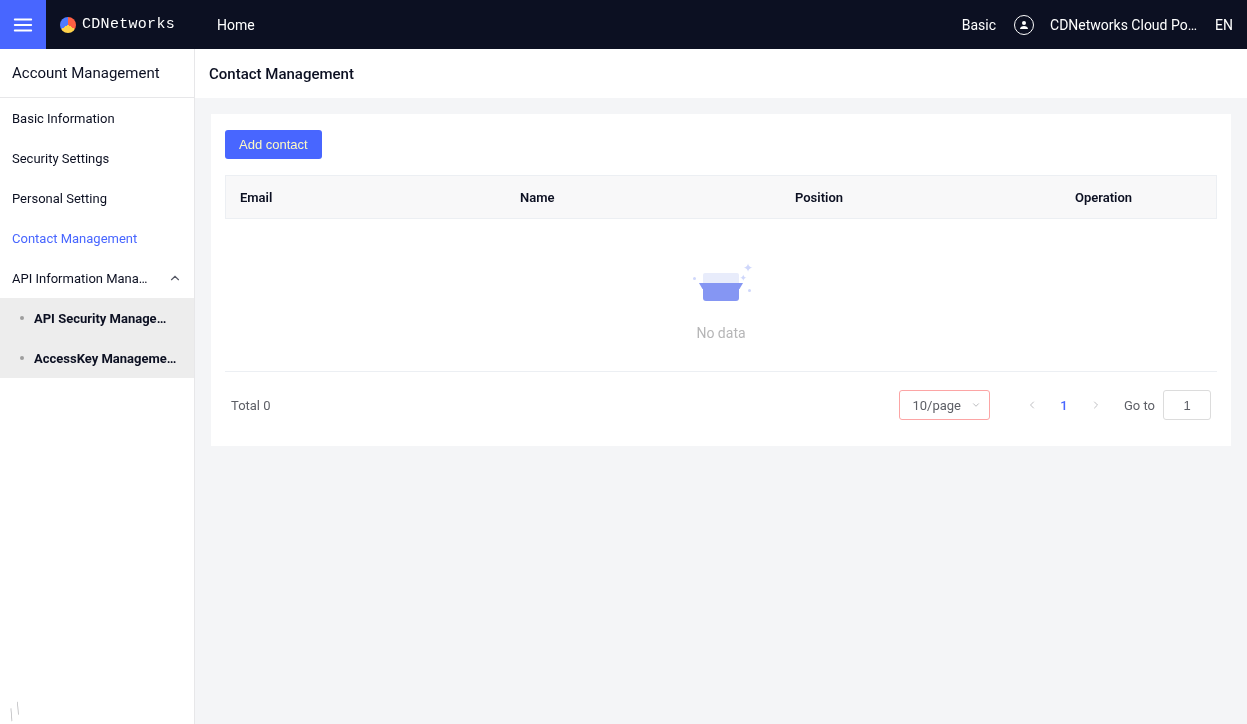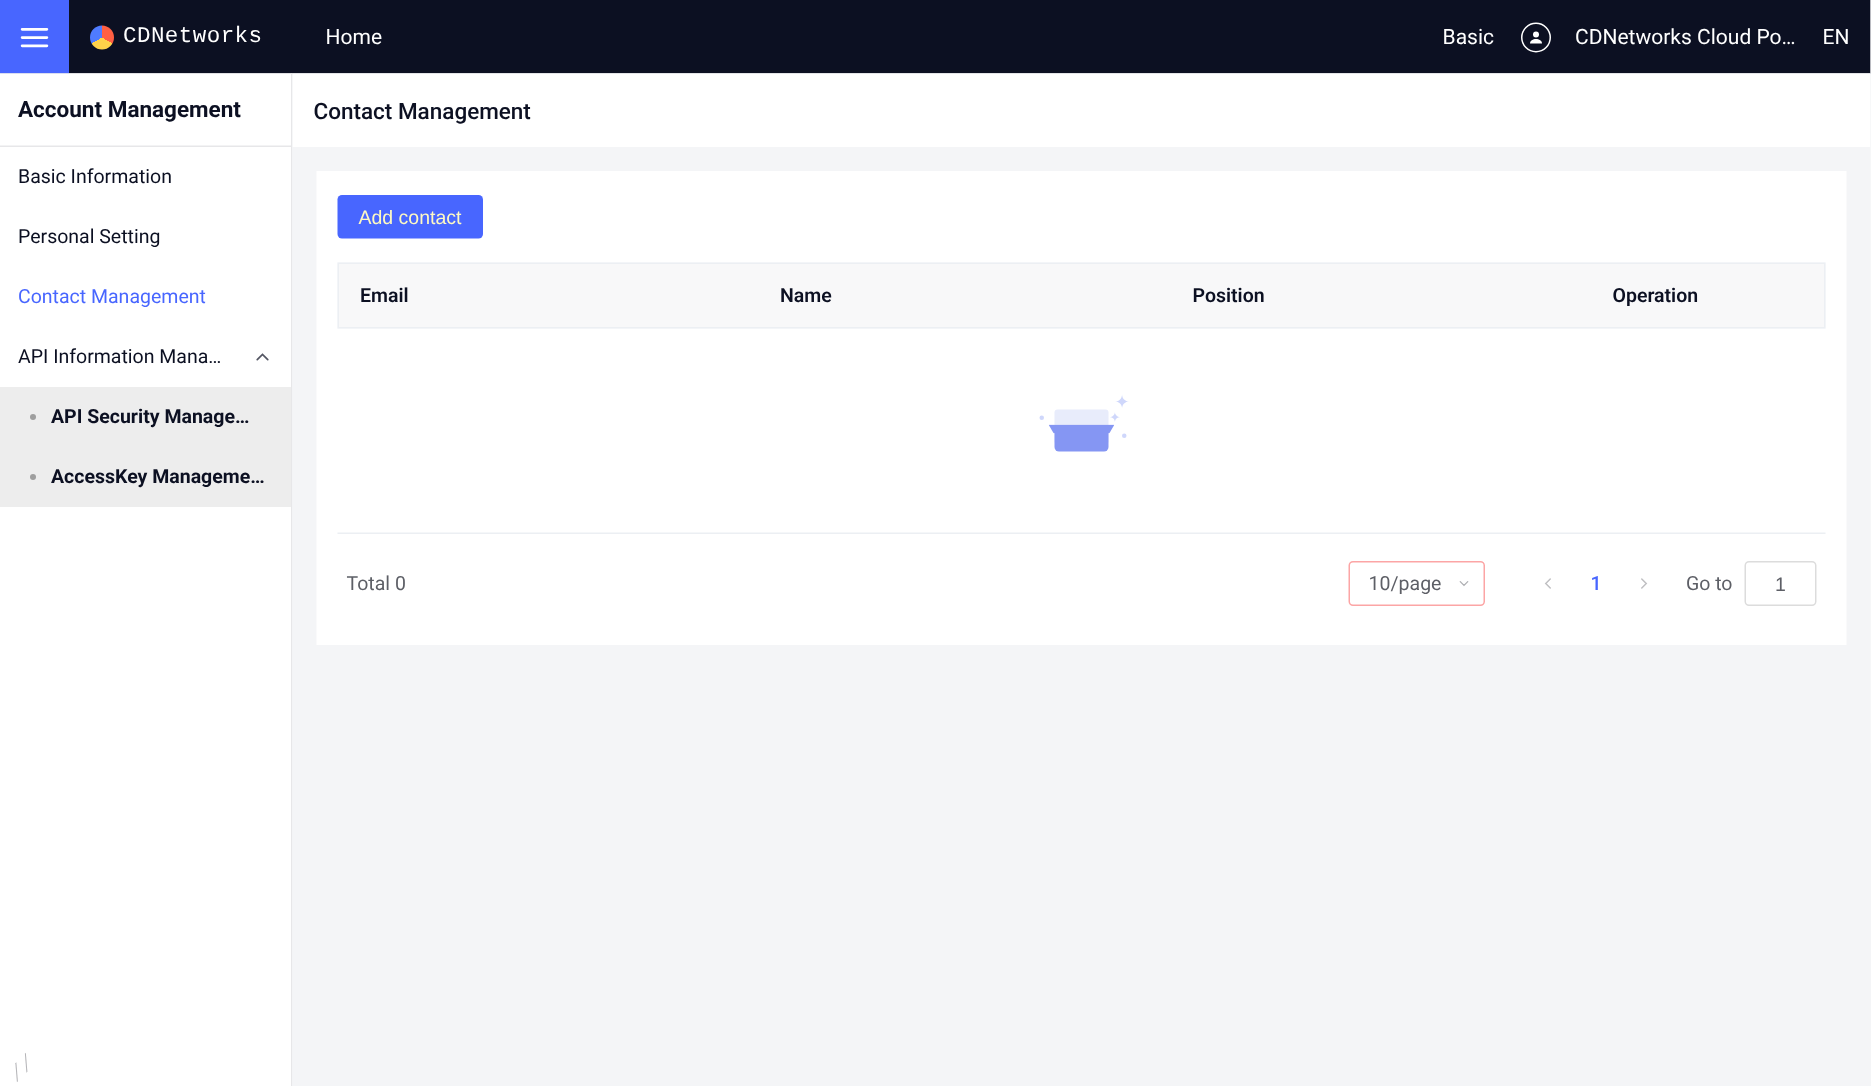--- a/index.html
+++ b/index.html
@@ -86,21 +86,21 @@
     background:#fff;
     position:relative;
     flex-shrink:0;
   }
   .sidebar-header {
     height:49px;
     display:flex;
     align-items:center;
     padding:4px 12px;
     font-size:15px;
-    font-weight:700;
+    font-weight:400;
     border-bottom:1px solid #e7e7e9;
     color:#0c1022;
   }
   .side-item {
     height:40px;
     display:flex;
     align-items:center;
     padding:0 12px;
     font-size:13px;
     color:#0c1022;
@@ -275,20 +275,23 @@
 
 <div class="body-row">
 
   <div class="sidebar">
     <div class="sidebar-header">Account Management</div>
 
     <div class="side-item">
       <span class="txt">Basic Information</span>
     </div>
     <div class="side-item">
+      <span class="txt">Security Settings</span>
+    </div>
+    <div class="side-item">
       <span class="txt">Personal Setting</span>
     </div>
     <div class="side-item active">
       <span class="txt">Contact Management</span>
     </div>
     <div class="side-item expandable">
       <span class="txt">API Information Mana…</span>
       <svg class="chev" viewBox="0 0 24 24">
         <path d="M6 9l6 6 6-6" stroke="#0c1022" stroke-width="2" fill="none" stroke-linecap="round"></path>
       </svg>
@@ -325,20 +328,21 @@
           <div class="empty">
             <div class="empty-illus">
               <div class="tray-back"></div>
               <div class="tray-lip"></div>
               <div class="tray-front"></div>
               <span class="spark1">✦</span>
               <span class="spark2">✦</span>
               <span class="dot1"></span>
               <span class="dot2"></span>
             </div>
+            <div>No data</div>
           </div>
         </div>
       </div>
 
       <div class="pagin">
         <span class="total">Total 0</span>
 
         <div class="select">
           <span>10/page</span>
           <svg class="caret" viewBox="0 0 24 24">

